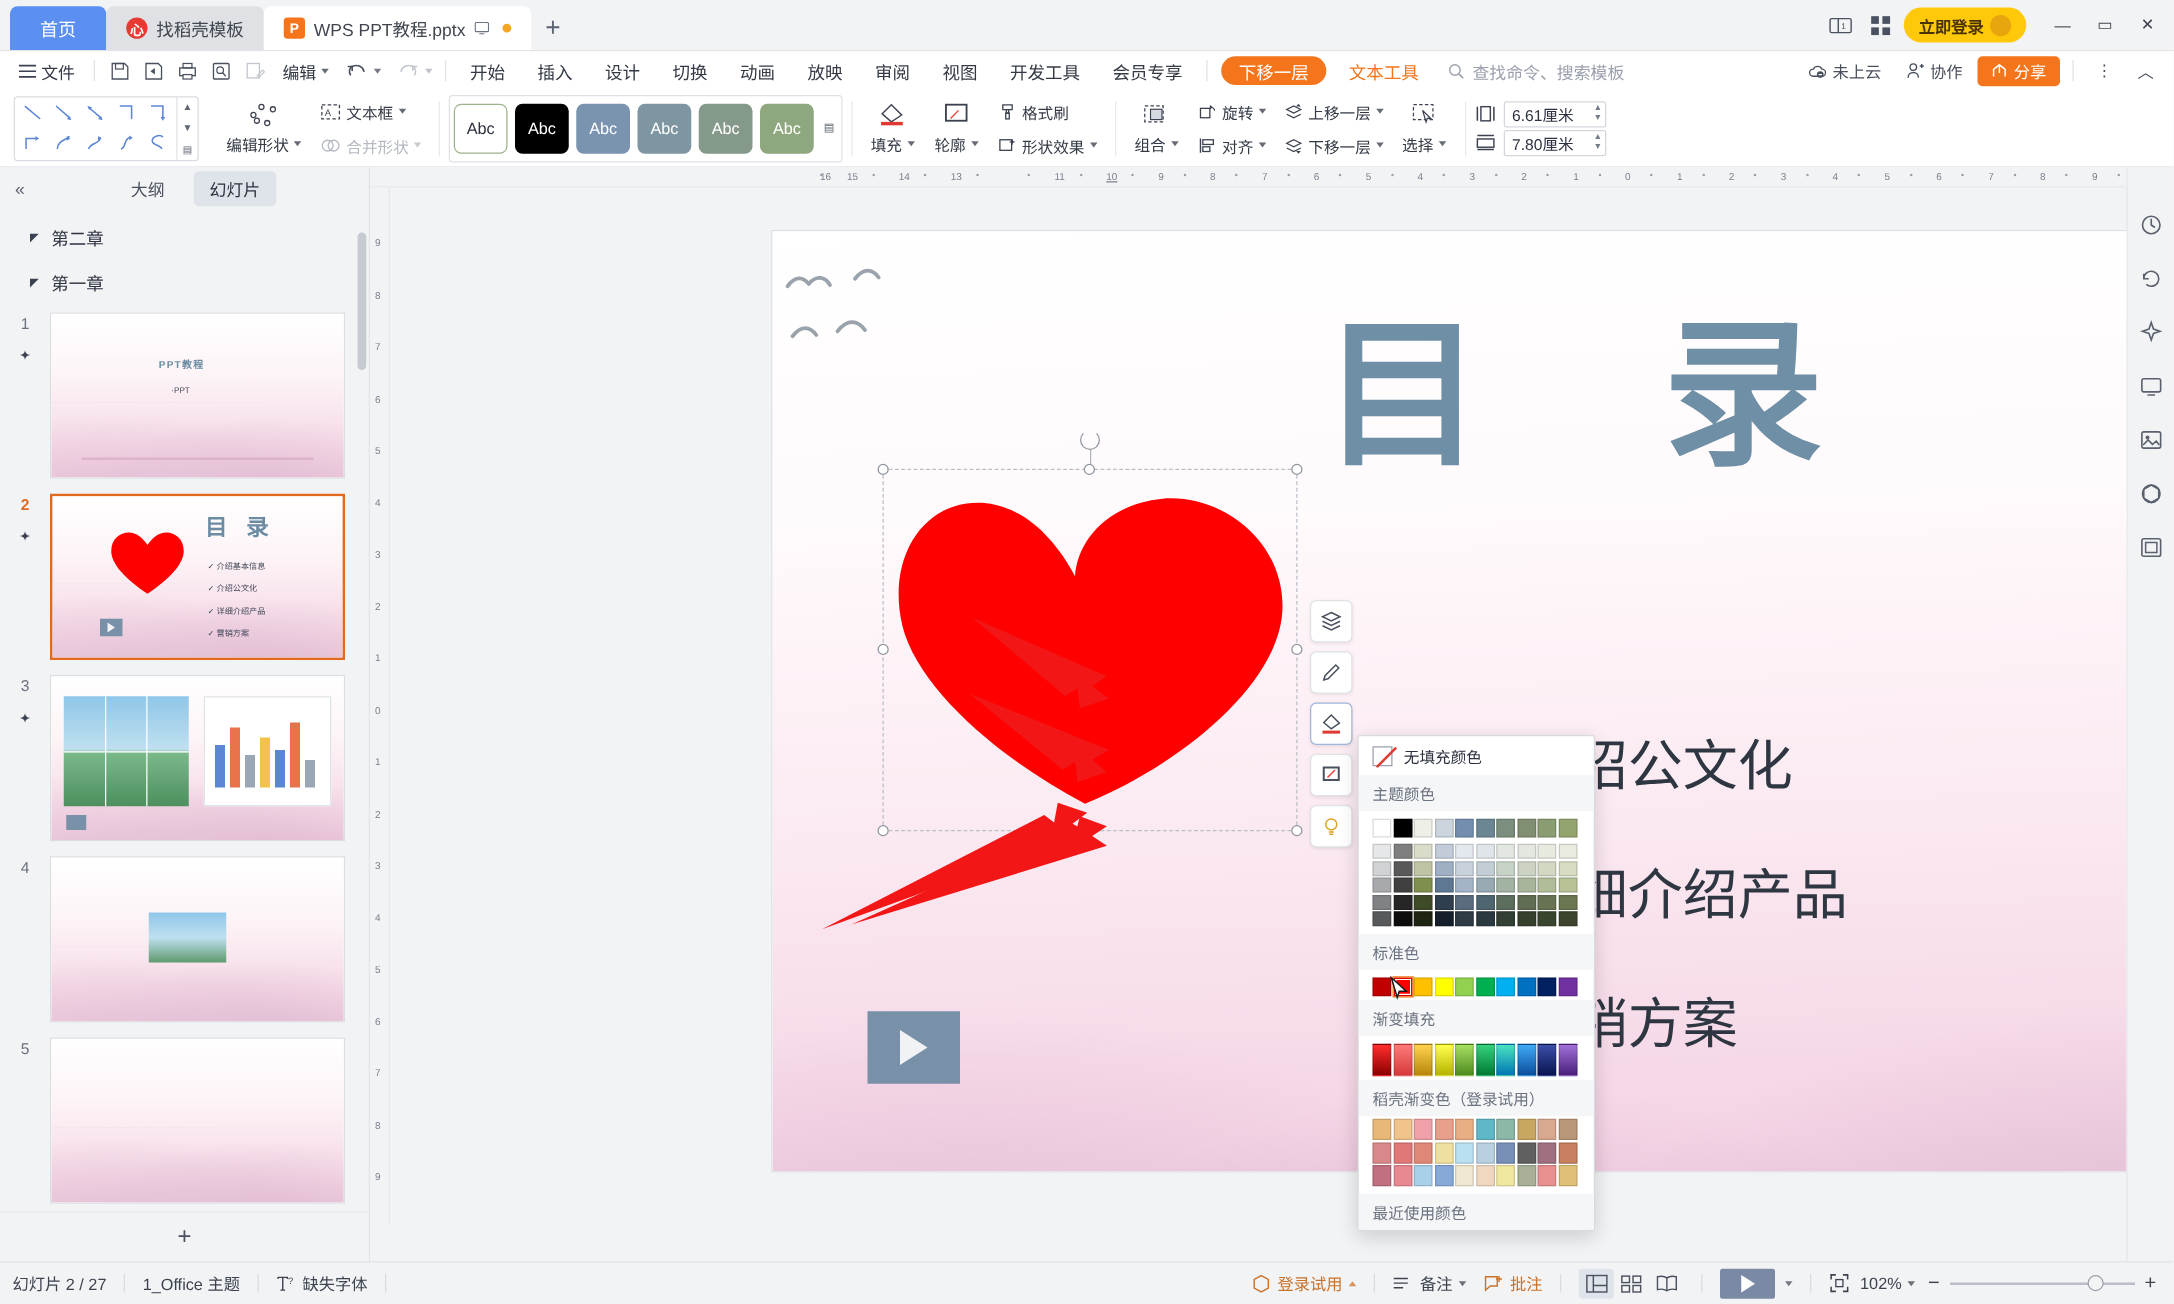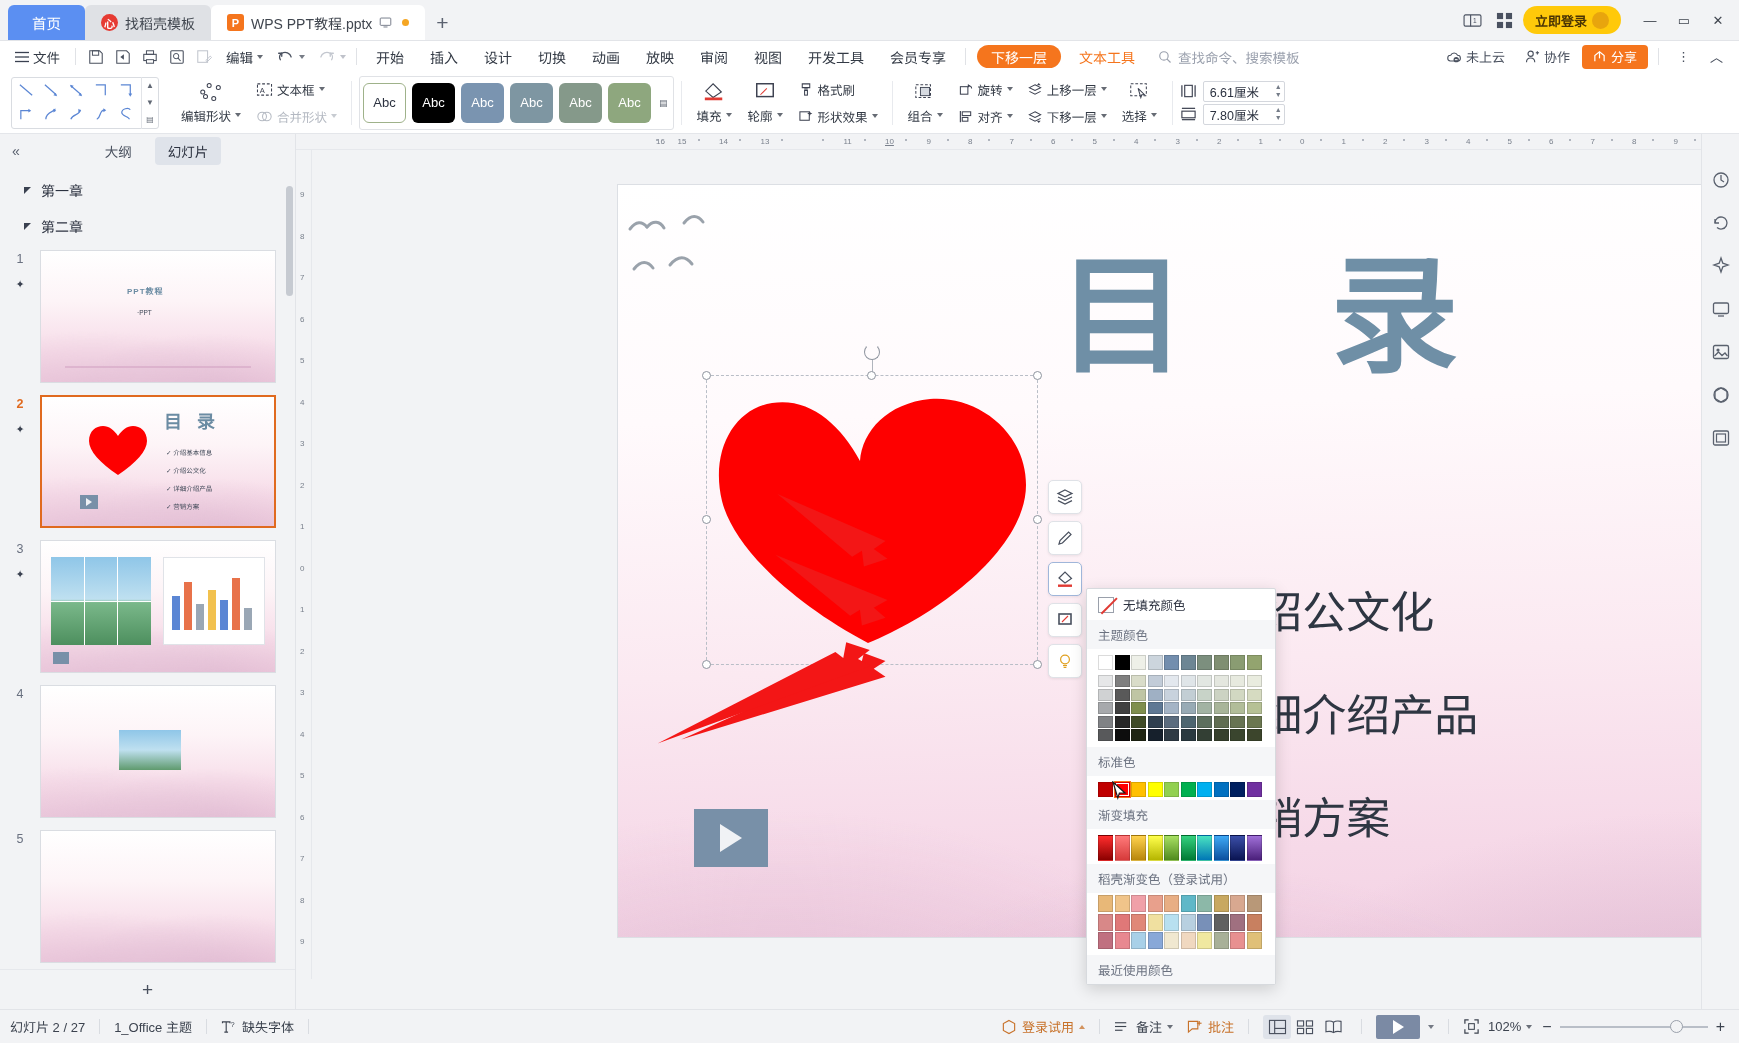--- a/index.html
+++ b/index.html
@@ -706,25 +706,25 @@
         <span class="sb-collapse">«</span>
         <span style="flex:1"></span>
         <span class="sb-tab"><span>大纲</span></span>
         <span class="sb-tab active"><span>幻灯片</span></span>
         <span style="flex:1"></span>
       </div>
 
       <div class="sb-scroll">
         <div class="chapter">
           <i class="tri"></i>
-          <span>第一章</span>
+          <span>第二章</span>
         </div>
         <div class="chapter">
           <i class="tri"></i>
-          <span>第二章</span>
+          <span>第一章</span>
         </div>
 
         <div class="thumb-row">
           <div class="thumb-meta">
             <span>1</span>
             <span class="star">✦</span>
           </div>
           <div class="thumb">
             <div class="thumb-bg"></div>
             <div class="mt"></div>

